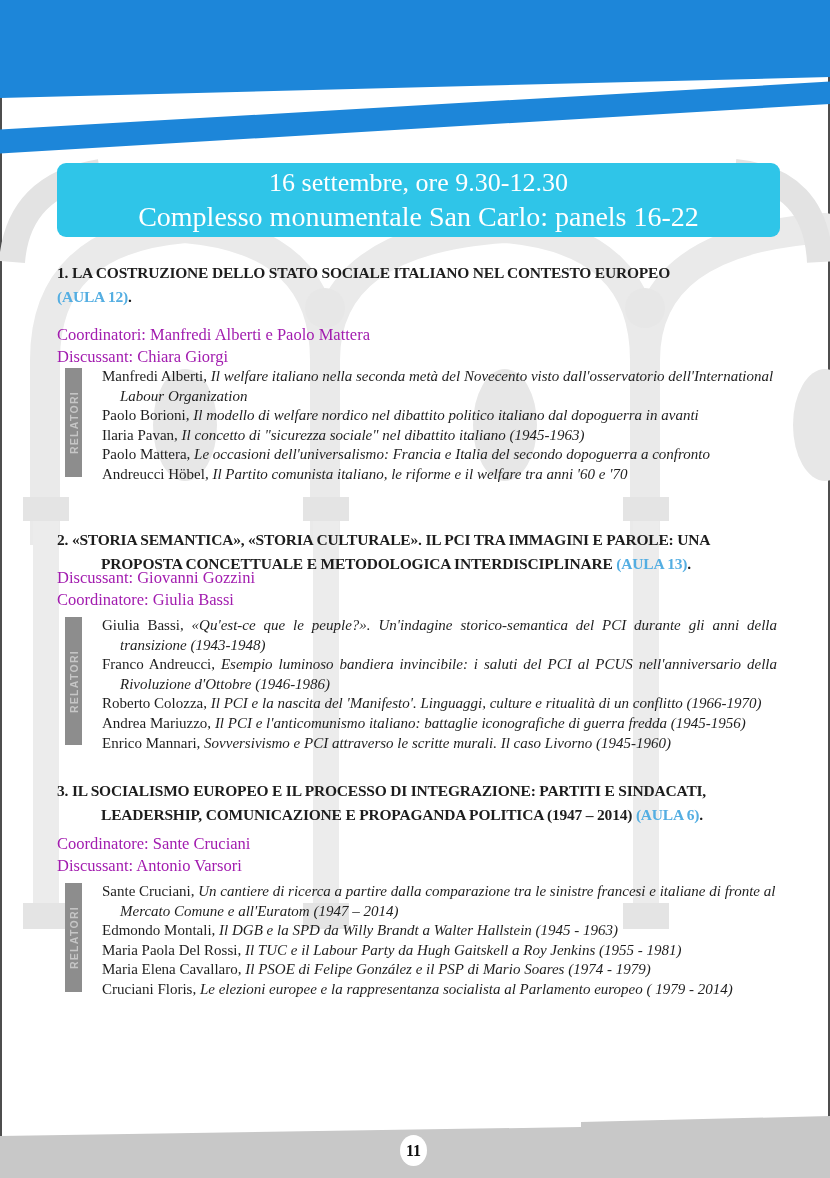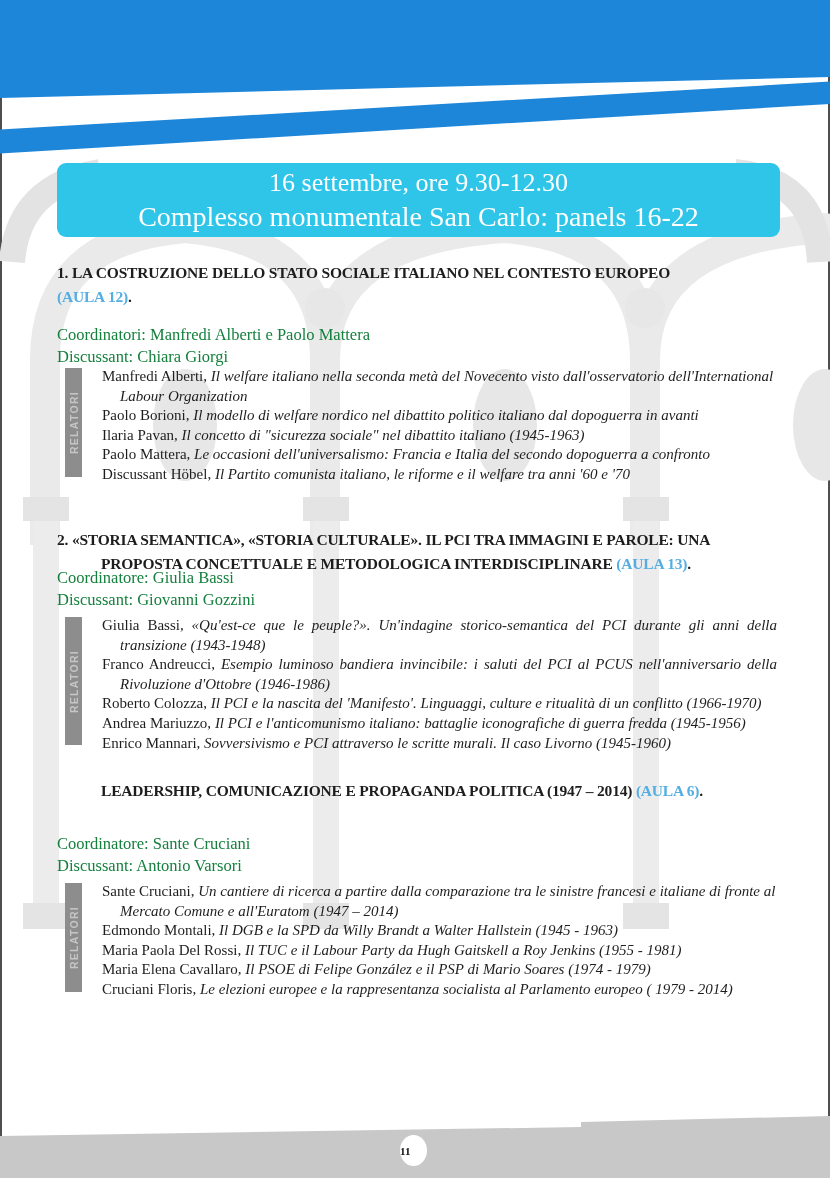--- a/index.html
+++ b/index.html
@@ -32,21 +32,21 @@
     position:absolute; left:57px; width:722px; z-index:2;
     font-weight:bold; font-size:15.5px; line-height:23.5px;
     letter-spacing:-0.2px; color:#1d1d1d;
   }
   .h-line { display:block; white-space:nowrap; }
   .hang .h-line2 { margin-left:44px; }
   .aula { color:#54aee2;text-align:center; }
   
   .coord {
     position:absolute; left:57px; width:700px; z-index:2;
-    font-size:16.5px; line-height:22px; color:#15803d;
+    font-size:16.5px; line-height:22px; color:#a21caf;
   }
   .coord span { display:block; }
   
   .panel { position:absolute; left:65px; width:712px; display:flex; gap:20px; z-index:2; }
   .relatori-bar {
     flex:0 0 17px; background:#8d8d8d; margin:1px 0 8px;
     display:flex; align-items:center; justify-content:center;
   }
   .relatori-bar span {
     writing-mode:vertical-rl; transform:rotate(180deg);
@@ -60,22 +60,22 @@
   .justify li { text-align:justify; }
   
   .footer-band {
     position:absolute; left:0; bottom:0; width:830px; height:64px; z-index:2;
     background:#c8c8c8;
     clip-path: polygon(0 22px, 70% 13px, 70% 8px, 100% 2px, 100% 64px, 0 64px);
   }
   .page-badge {
     position:absolute; left:400px; bottom:12px; width:27px; height:31px; z-index:3;
     background:#ffffff; border-radius:50%;
-    display:flex; align-items:center; justify-content:flex-start;
-    font-size:11px; font-weight:bold; color:#101010;
+    display:flex; align-items:center; justify-content:center;
+    font-size:16px; font-weight:bold; color:#101010;
   }
 </style>
 </head>
 <body>
 
 <div class="page">
 
   <svg class="wm" viewBox="0 0 830 1178" aria-hidden="true">
     <g stroke="#eaeaea" stroke-width="30" fill="none">
       <path d="M 45 545 L 45 360 Q 45 240 185 228 Q 325 240 325 360 L 325 545"></path>
@@ -124,46 +124,47 @@
   </div>
   <div class="panel" style="top:367px">
     <div class="relatori-bar">
       <span>RELATORI</span>
     </div>
     <ul class="speakers">
       <li><span class="n">Manfredi Alberti,</span> <span class="t">Il welfare italiano nella seconda metà del Novecento visto dall'osservatorio dell'International Labour Organization</span></li>
       <li><span class="n">Paolo Borioni,</span> <span class="t">Il modello di welfare nordico nel dibattito politico italiano dal dopoguerra in avanti</span></li>
       <li><span class="n">Ilaria Pavan,</span> <span class="t">Il concetto di "sicurezza sociale" nel dibattito italiano (1945-1963)</span></li>
       <li><span class="n">Paolo Mattera,</span> <span class="t">Le occasioni dell'universalismo: Francia e Italia del secondo dopoguerra a confronto</span></li>
-      <li><span class="n">Discussant Höbel,</span> <span class="t">Il Partito comunista italiano, le riforme e il welfare tra anni '60 e '70</span></li>
+      <li><span class="n">Andreucci Höbel,</span> <span class="t">Il Partito comunista italiano, le riforme e il welfare tra anni '60 e '70</span></li>
     </ul>
   </div>
 
   <div class="session-heading hang" style="top:528px">
     <span class="h-line h-line1">2. «STORIA SEMANTICA», «STORIA CULTURALE». IL PCI TRA IMMAGINI E PAROLE: UNA</span>
     <span class="h-line h-line2"><span>PROPOSTA CONCETTUALE E METODOLOGICA INTERDISCIPLINARE </span><span class="aula">(AULA 13)</span><span>.</span></span>
   </div>
   <div class="coord" style="top:567px">
+    <span>Discussant: Giovanni Gozzini</span>
     <span>Coordinatore: Giulia Bassi</span>
-    <span>Discussant: Giovanni Gozzini</span>
   </div>
   <div class="panel" style="top:616px">
     <div class="relatori-bar">
       <span>RELATORI</span>
     </div>
     <ul class="speakers justify">
       <li><span class="n">Giulia Bassi,</span> <span class="t">«Qu'est-ce que le peuple?». Un'indagine storico-semantica del PCI durante gli anni della transizione (1943-1948)</span></li>
       <li><span class="n">Franco Andreucci,</span> <span class="t">Esempio luminoso bandiera invincibile: i saluti del PCI al PCUS nell'anniversario della Rivoluzione d'Ottobre (1946-1986)</span></li>
       <li><span class="n">Roberto Colozza,</span> <span class="t">Il PCI e la nascita del 'Manifesto'. Linguaggi, culture e ritualità di un conflitto (1966-1970)</span></li>
       <li><span class="n">Andrea Mariuzzo,</span> <span class="t">Il PCI e l'anticomunismo italiano: battaglie iconografiche di guerra fredda (1945-1956)</span></li>
       <li><span class="n">Enrico Mannari,</span> <span class="t">Sovversivismo e PCI attraverso le scritte murali. Il caso Livorno (1945-1960)</span></li>
     </ul>
   </div>
 
   <div class="session-heading hang" style="top:779px">
+    <span class="h-line h-line1">3. IL SOCIALISMO EUROPEO E IL PROCESSO DI INTEGRAZIONE: PARTITI E SINDACATI,</span>
     <span class="h-line h-line2"><span>LEADERSHIP, COMUNICAZIONE E PROPAGANDA POLITICA (1947 – 2014) </span><span class="aula">(AULA 6)</span><span>.</span></span>
   </div>
   <div class="coord" style="top:833px">
     <span>Coordinatore: Sante Cruciani</span>
     <span>Discussant: Antonio Varsori</span>
   </div>
   <div class="panel" style="top:882px">
     <div class="relatori-bar">
       <span>RELATORI</span>
     </div>

